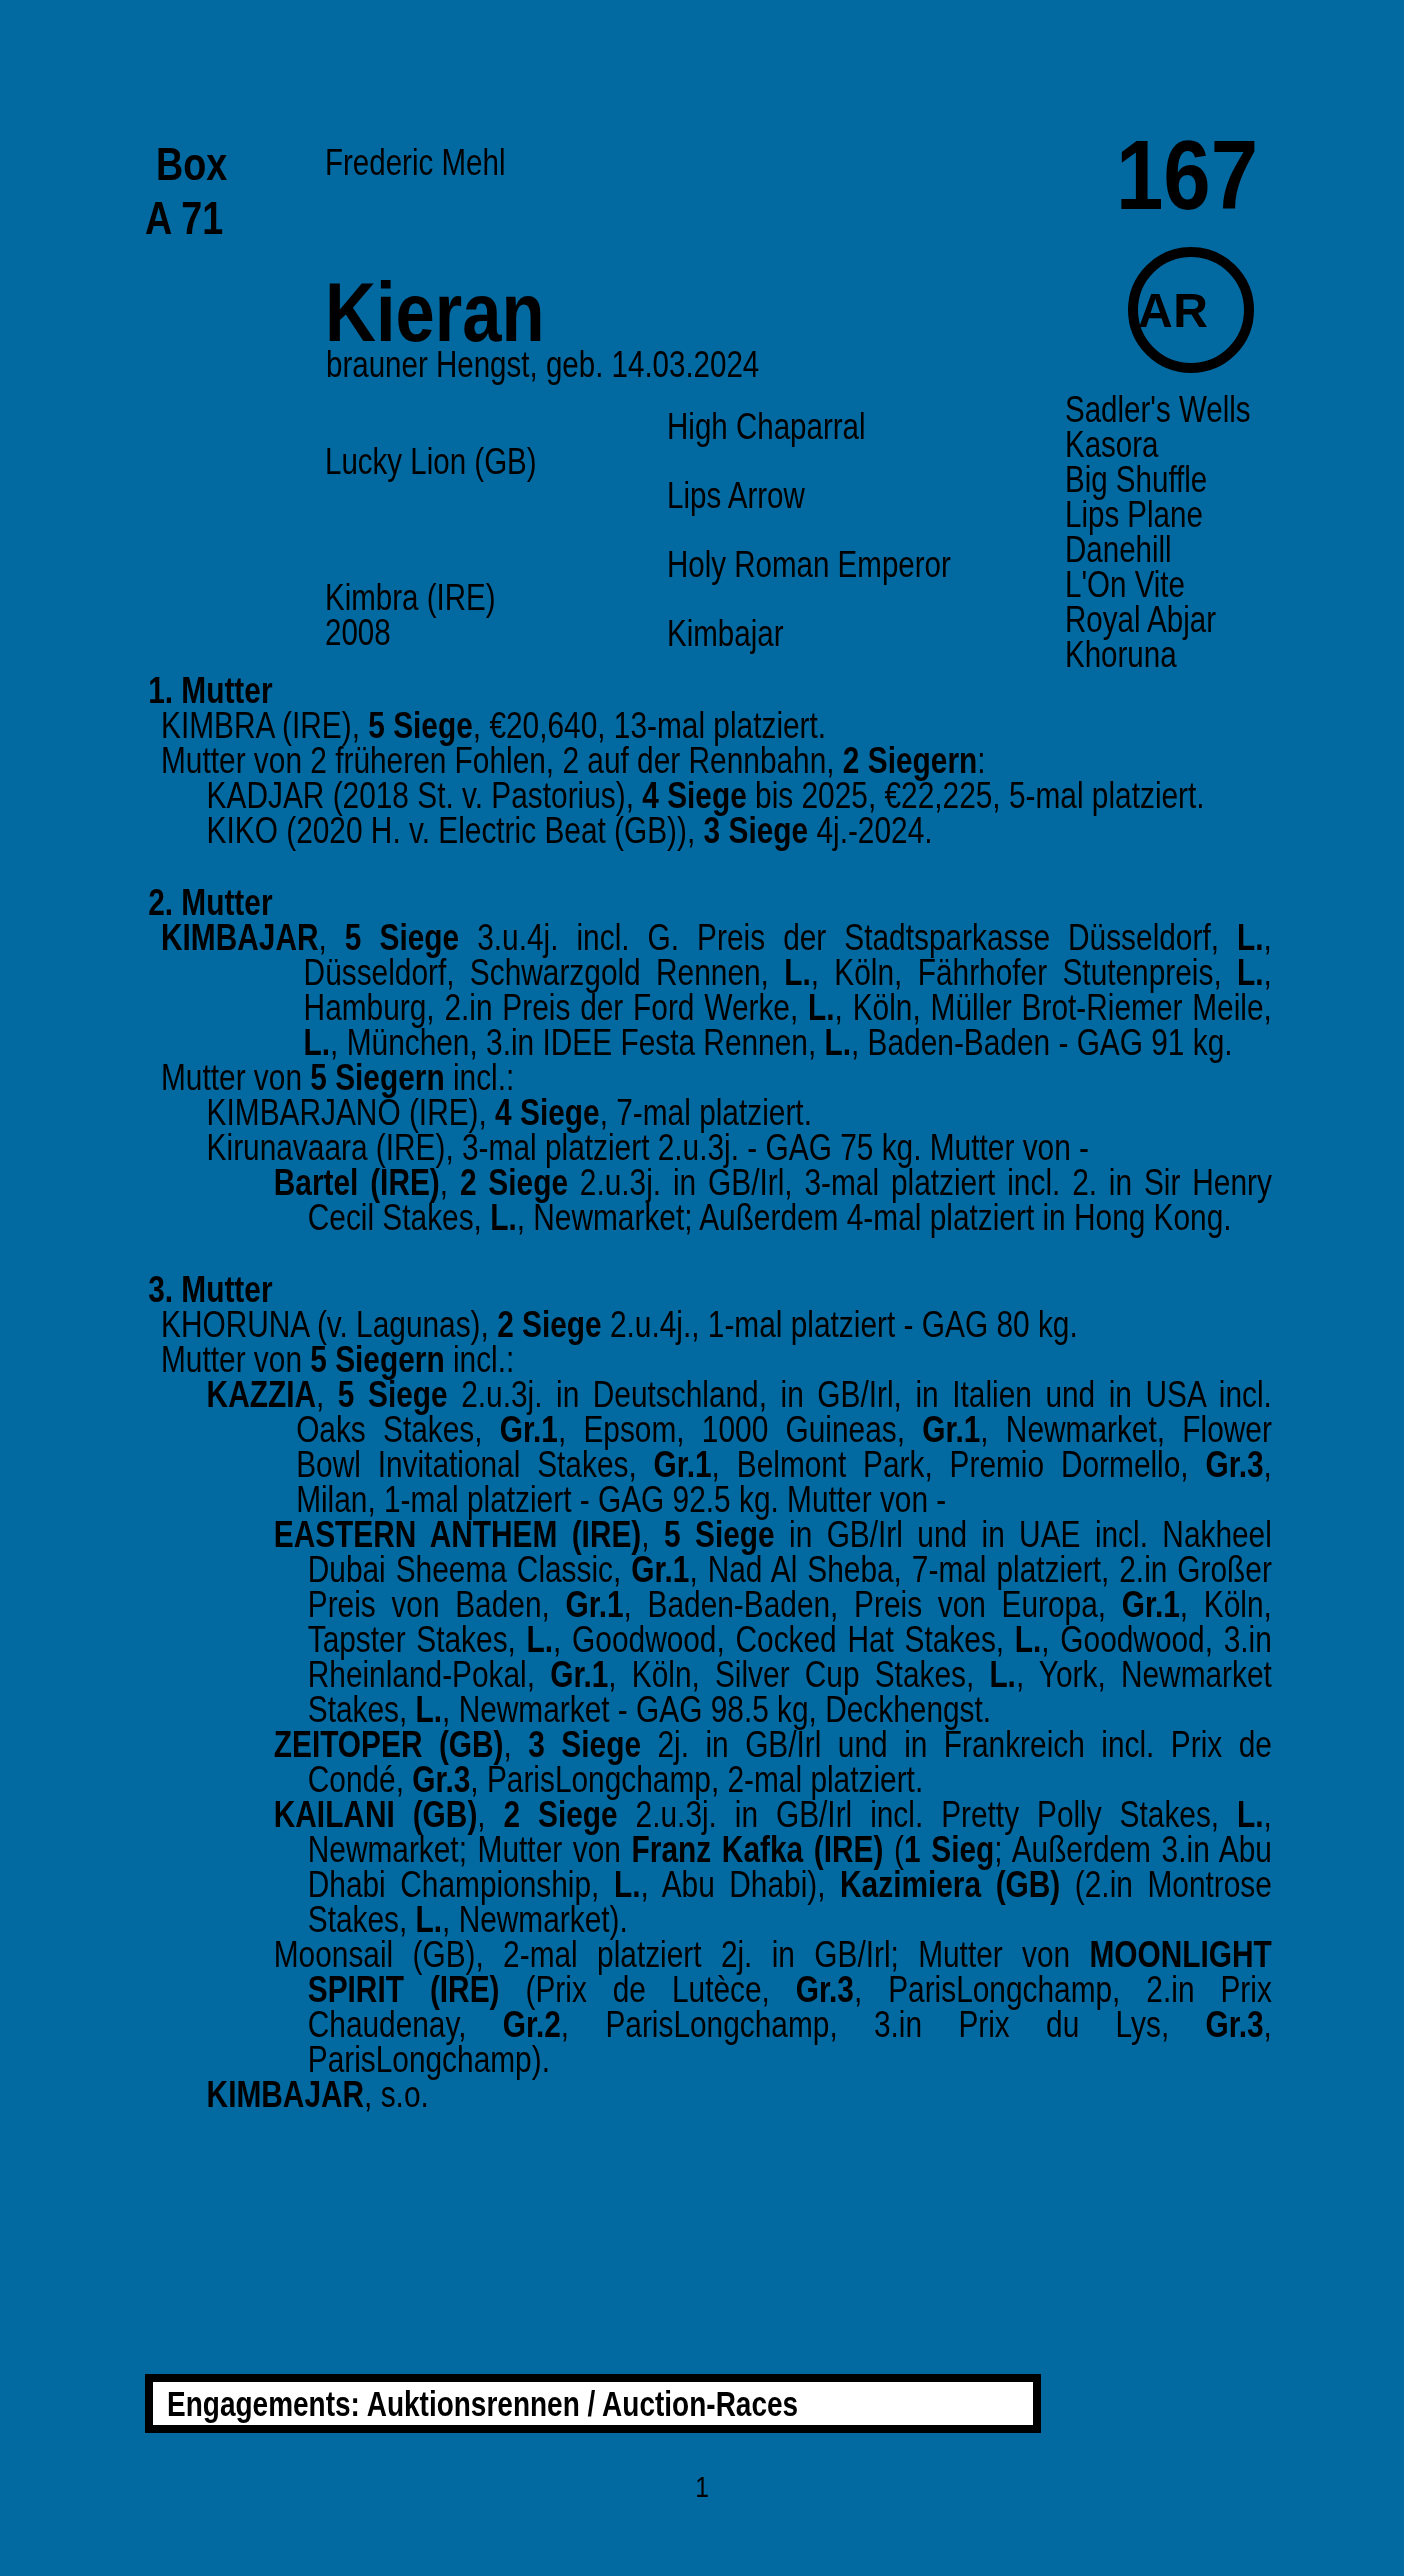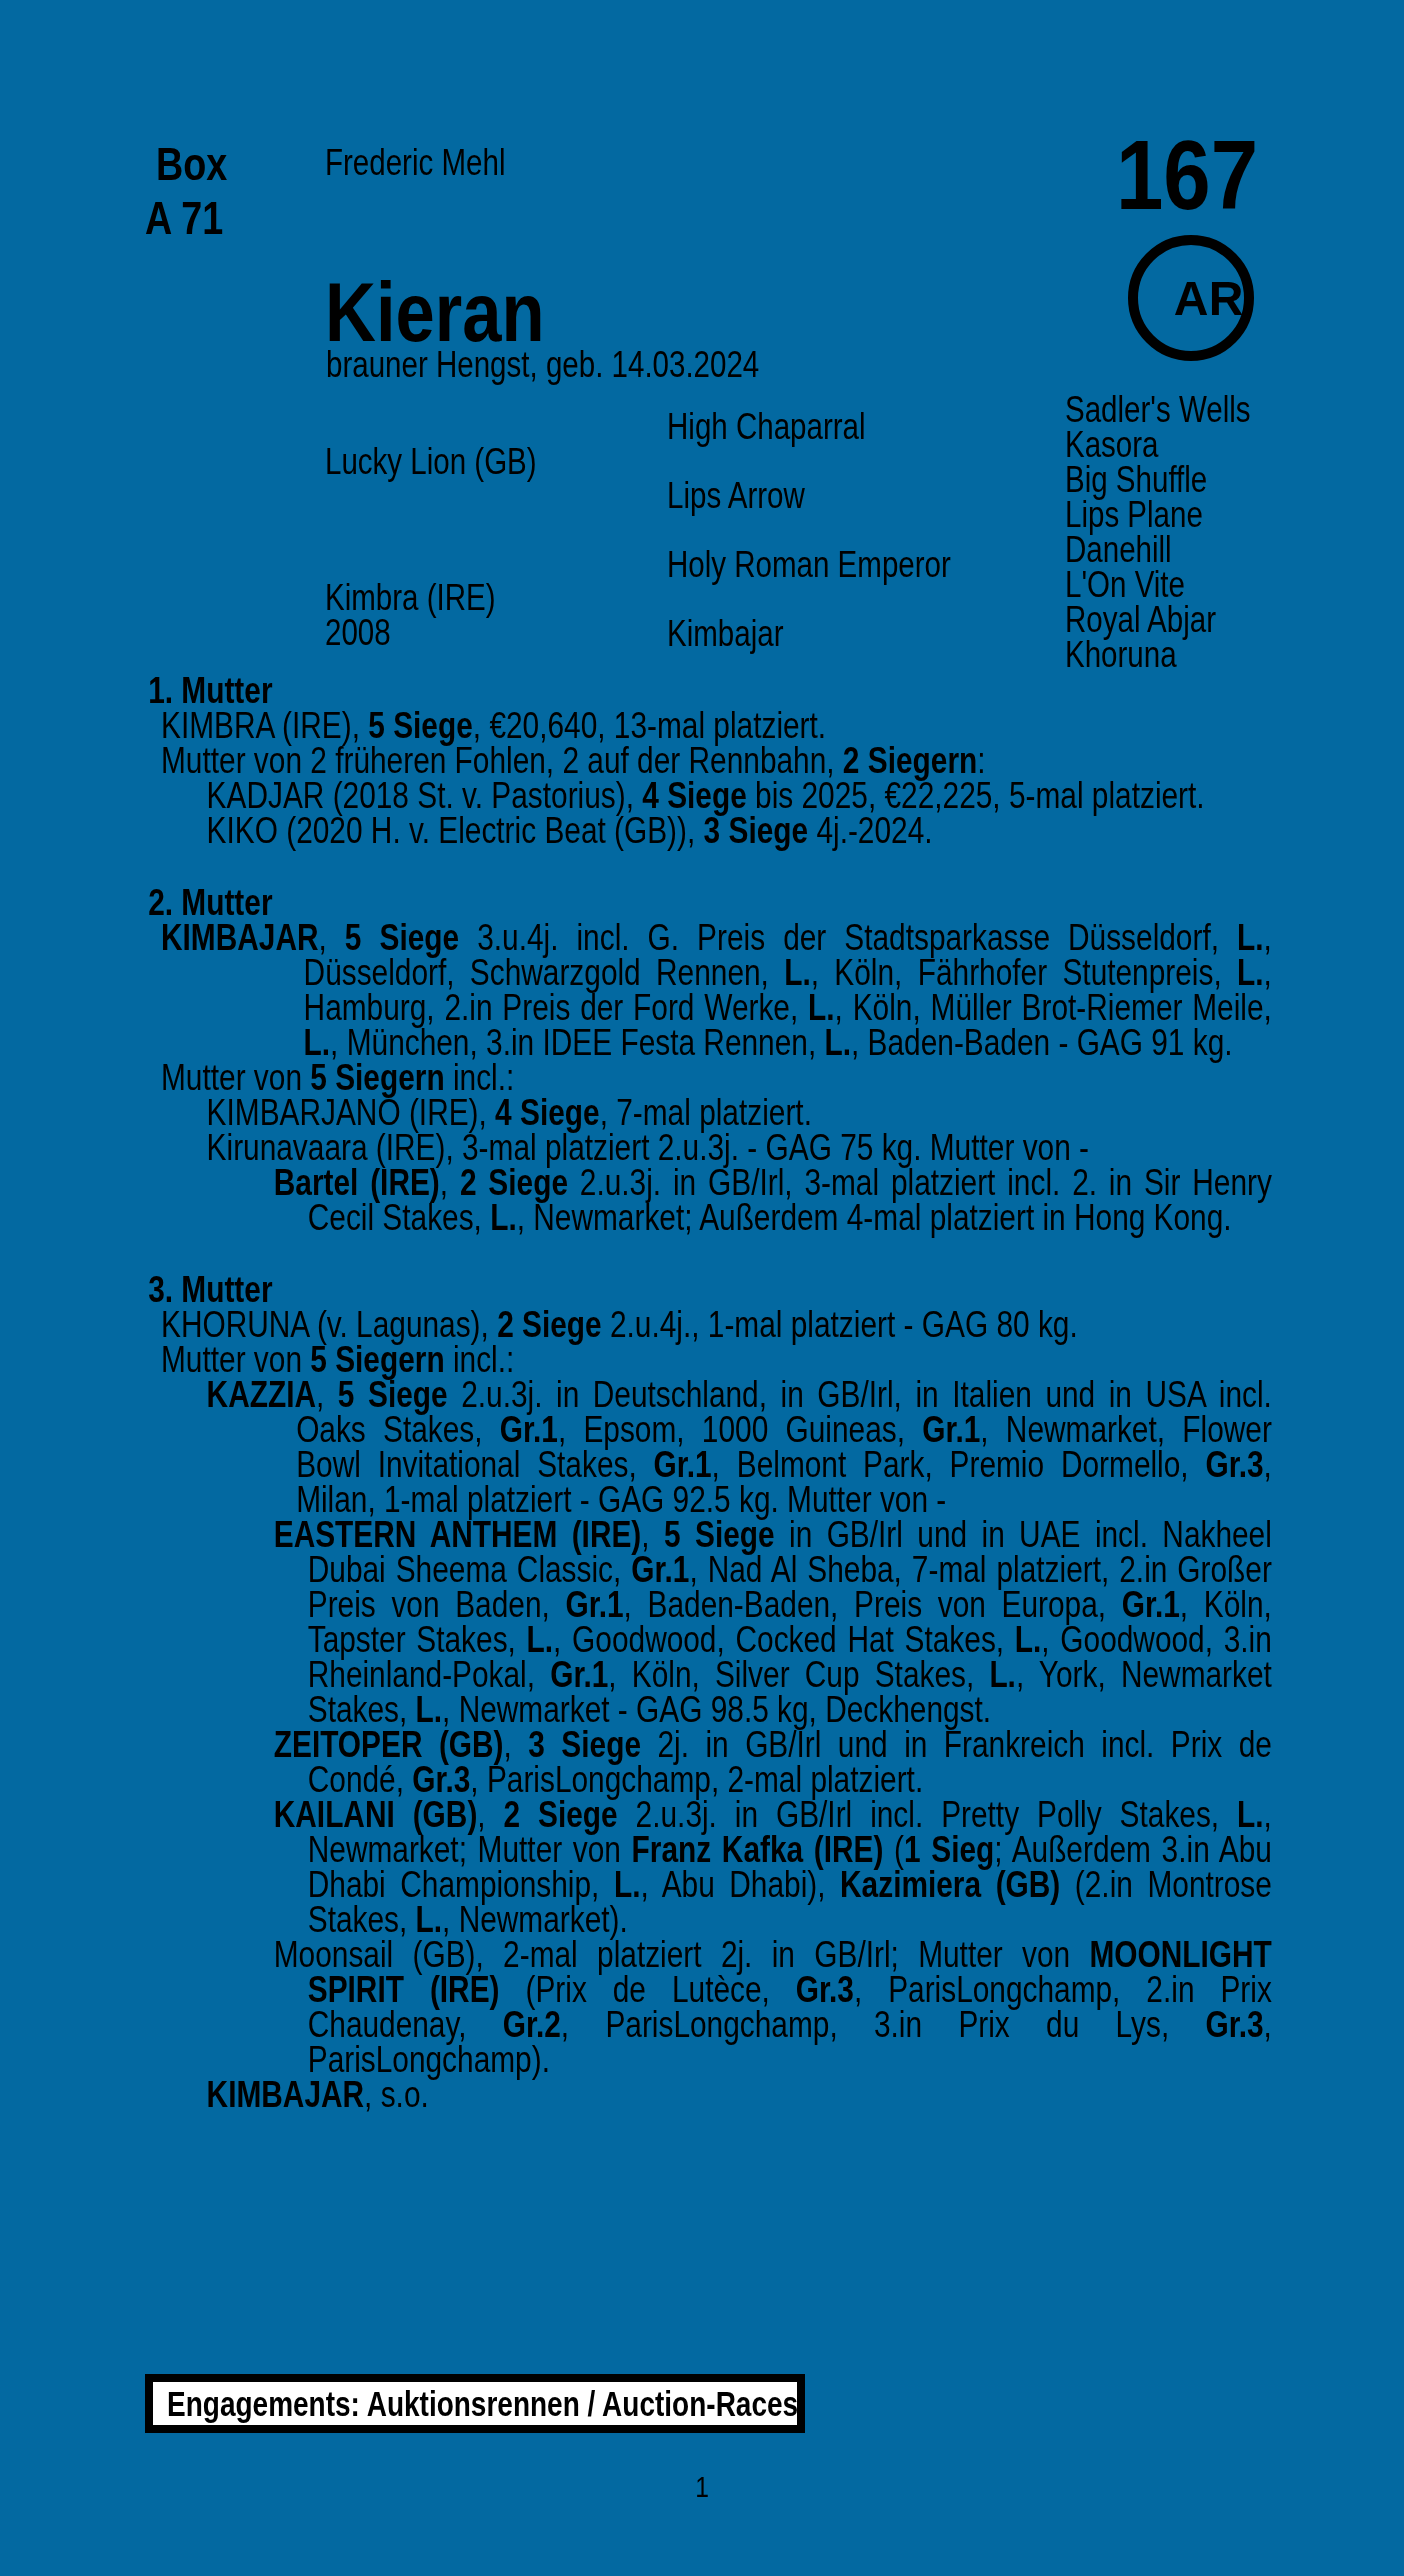--- a/index.html
+++ b/index.html
@@ -16,23 +16,23 @@
   .box-line2 { position:absolute; left:145px; top:191px; font-size:46px; line-height:54px;
                font-weight:bold; transform:scaleX(.82); transform-origin:0 0; }
   .consignor { position:absolute; left:325px; top:145px; font-size:36px; line-height:35px;
                transform:scaleX(.82); transform-origin:0 0; }
   .lot       { position:absolute; left:1116px; top:123px; font-size:99px; line-height:103px;
                font-weight:bold; transform:scaleX(.86); transform-origin:0 0; }
   .horse     { position:absolute; left:325px; top:270px; font-size:84px; line-height:84px;
                font-weight:bold; transform:scaleX(.84); transform-origin:0 0; }
   .details   { position:absolute; left:326px; top:347px; font-size:36px; line-height:35px;
                transform:scaleX(.82); transform-origin:0 0; }
-  .badge     { position:absolute; left:1128px; top:235px; width:126px; height:126px;
+  .badge     { position:absolute; left:1128px; top:247px; width:126px; height:126px;
                box-sizing:border-box; border:10.3px solid #000; border-radius:50%;
-               display:flex; align-items:center; justify-content:flex-end; }
+               display:flex; align-items:center; justify-content:flex-start; }
   .badge span{ font-size:48px; font-weight:bold; letter-spacing:0.5px; }
   
   .ped { position:absolute; font-size:36px; line-height:35px; transform:scaleX(.82); transform-origin:0 0; }
   .ped-sire { left:325px; top:444px; }
   .ped-dam  { left:325px; top:580px; }
   .gp0 { left:667px; top:409px; } .gp1 { left:667px; top:478px; }
   .gp2 { left:667px; top:547px; } .gp3 { left:667px; top:616px; }
   .ggp { left:1065px; top:392px; }
   
   .content {
@@ -41,21 +41,21 @@
     font-size:36px; line-height:35px; text-align:justify;
   }
   .content p { margin:0; }
   .sec-h { font-size:36px; line-height:35px; font-weight:bold; margin:0 0 0 -15.5px; text-align:left; }
   .sec-h.gap { margin-top:37px; }
   .p-l1 { padding-left:172px; text-indent:-172px; }
   .p-l2 { padding-left:163px; text-indent:-108px; }
   .p-l3 { padding-left:177px; text-indent:-41px; }
   b { font-weight:bold; }
   
-  .engagements { position:absolute; left:145px; top:2374px; width:660px; box-sizing:border-box;
+  .engagements { position:absolute; left:145px; top:2374px; width:896px; box-sizing:border-box;
                  border:8.2px solid #000; padding:4.6px 8.2px 4.6px 14.4px; background:#fff; }
   .engagements .etext { font-size:35px; line-height:34px; font-weight:bold;
                  transform:scaleX(.8); transform-origin:0 0; white-space:nowrap; }
   .footer { position:absolute; left:0; top:2473px; width:1404px; text-align:center;
             font-size:29px; line-height:29px; }
   .footer span { display:inline-block; transform:scaleX(.85); }
 </style>
 </head>
 <body>
 

